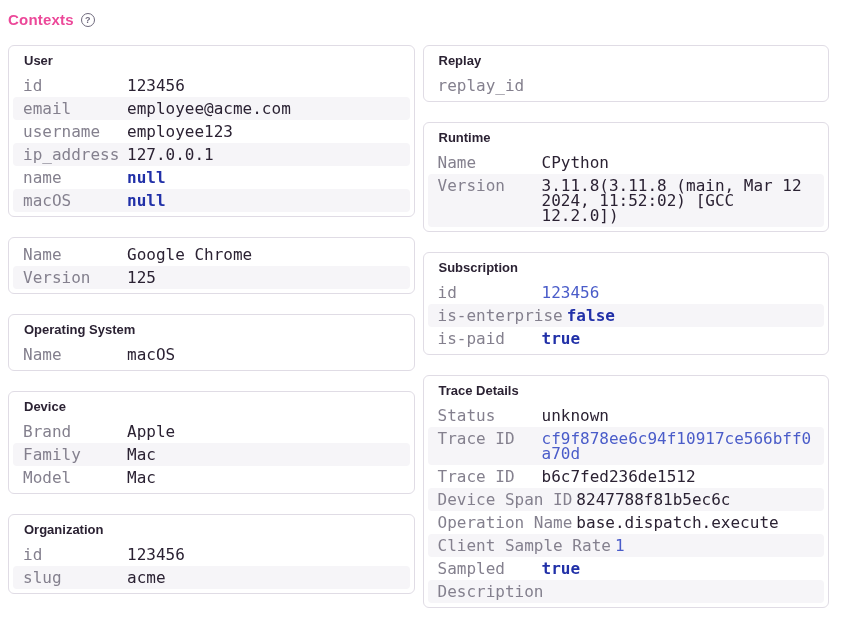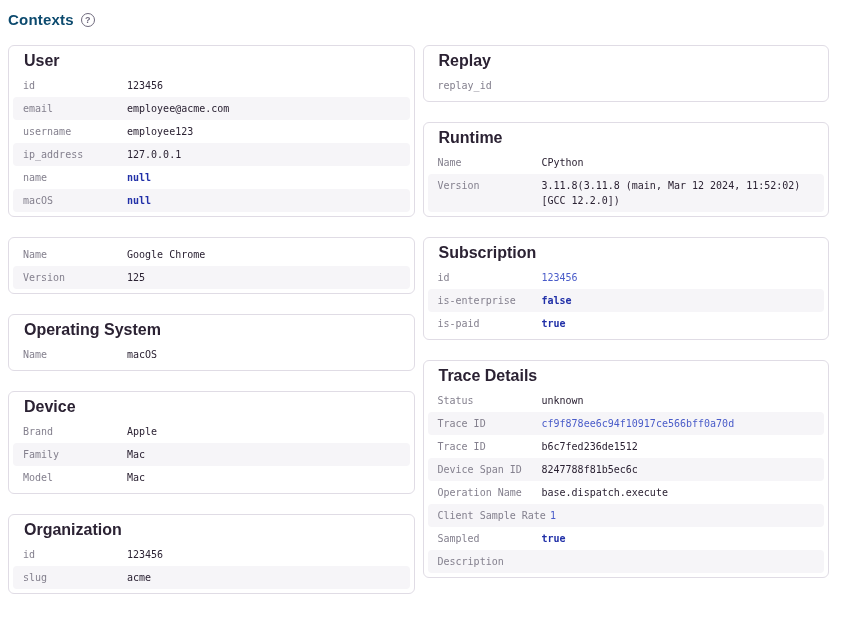--- a/index.html
+++ b/index.html
@@ -5,49 +5,49 @@
   * { box-sizing: border-box; }
   html, body { margin: 0; padding: 0; }
   body {
     width: 844px; height: 617px; overflow: hidden;
     background: #ffffff;
     font-family: "Liberation Sans", sans-serif;
   }
   .page { padding: 12px 15px 0 8px; }
 
   .header { display: flex; align-items: center; gap: 7px; margin: 0 0 17px 0; }
-  .page-title { font-size: 15px; font-weight: 700; color: #0c4a6e; letter-spacing: 0.2px; line-height: 16px; }
+  .page-title { font-size: 15px; font-weight: 700; color: #ec4899; letter-spacing: 0.2px; line-height: 16px; }
   .help-icon {
     width: 14px; height: 14px; border: 1px solid #6f6a7d; border-radius: 50%;
     color: #6f6a7d; font-size: 9px; font-weight: 700; line-height: 1;
     display: flex; align-items: center; justify-content: center;
     cursor: pointer; user-select: none;
   }
 
   .columns { display: grid; grid-template-columns: 1fr 1fr; column-gap: 8px; align-items: start; }
   .col { display: flex; flex-direction: column; row-gap: 20px; min-width: 0; }
 
   .card {
     background: #ffffff;
     border: 1px solid var(--border, #e0dce5);
     border-radius: 6px;
     padding: 5px 4px 4px 4px;
   }
   .card-title {
-    font-size: 16px; font-weight: 700; color: #2b2233;
+    font-size: 13px; font-weight: 700; color: #2b2233;
     line-height: 16px; padding: 2px 11px 5px 11px;
   }
   .row {
     display: grid;
     grid-template-columns: minmax(100px, max-content) 1fr;
     column-gap: 4px;
     padding: 4px 10px;
     border-radius: 4px;
     font-family: "DejaVu Sans Mono", monospace;
-    font-size: 10px; line-height: 15px;
+    font-size: 16px; line-height: 15px;
   }
   .row:nth-child(even) { background: var(--stripe, #f6f5f8); }
   .key { color: var(--key, #84808e); white-space: nowrap; }
   .val { color: var(--val, #2b2233); word-break: break-word; }
   .val.t-link   { color: var(--link, #4a5cc9); cursor: pointer; }
   .val.t-number { color: var(--link, #4a5cc9); }
   .val.t-bool, .val.t-null { color: var(--bool, #2130a8); font-weight: 700; }
 </style>
 </head>
 <body>

